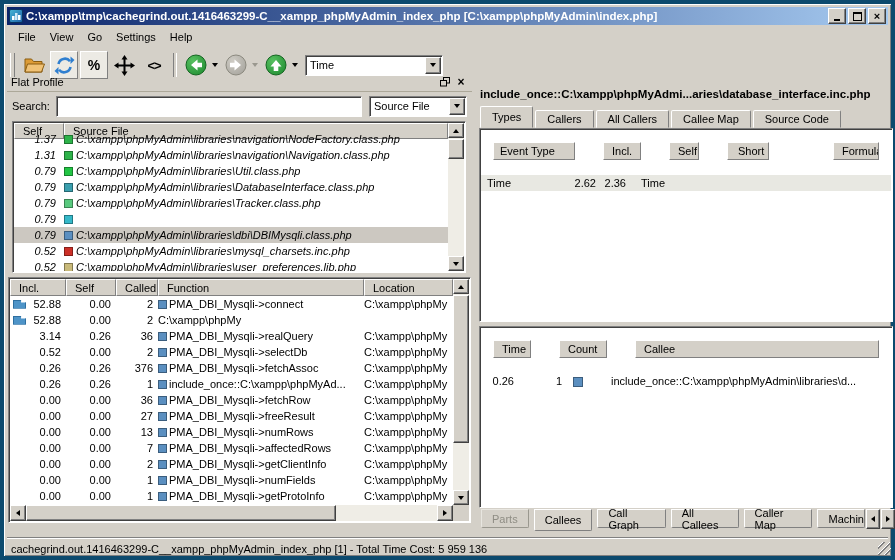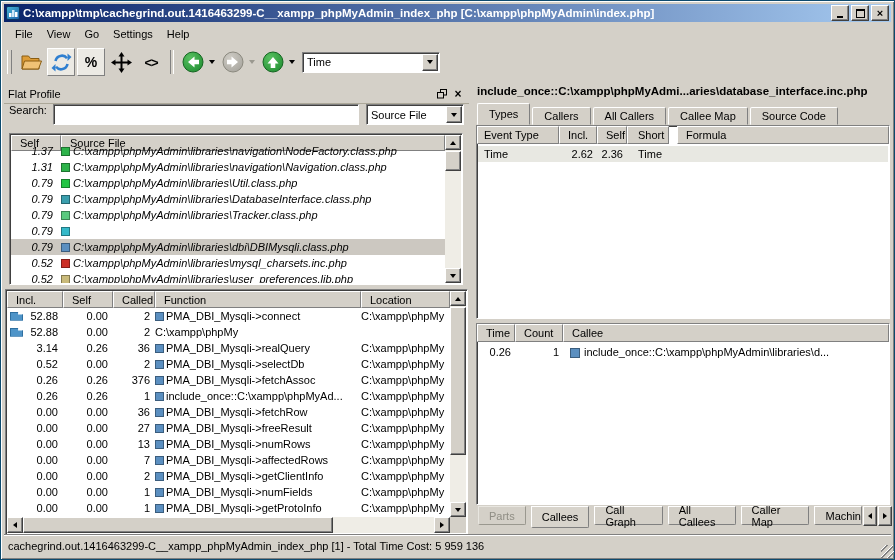--- a/index.html
+++ b/index.html
@@ -1,18 +1,18 @@
 <!DOCTYPE html>
 <html><head>
 <meta charset="utf-8">
 <style>
   html,body{margin:0;padding:0;}
   body{width:895px;height:560px;font-family:"Liberation Sans",sans-serif;font-size:11px;color:#000;background:#d4d0c8;overflow:hidden;}
   .window{position:absolute;left:0;top:0;width:895px;height:560px;background:#d4d0c8;
-    border:1px solid #0c4a6e;box-shadow:inset 1px 1px 0 #fff, inset -1px -1px 0 #808080;box-sizing:border-box;}
+    border:4px solid #0c4a6e;box-shadow:inset 1px 1px 0 #fff, inset -1px -1px 0 #808080;box-sizing:border-box;}
   
   .raised{border:1px solid;border-color:#fff #404040 #404040 #fff;box-shadow:inset -1px -1px 0 #808080;background:#d4d0c8;}
   .sunkenbox{background:#fff;border:1px solid;border-color:#808080 #fff #fff #808080;box-shadow:inset 1px 1px 0 #404040;box-sizing:border-box;}
   .hcell{background:#d4d0c8;border:1px solid;border-color:#fff #808080 #808080 #fff;box-sizing:border-box;
     display:flex;align-items:center;padding:0 4px 0 8px;white-space:nowrap;overflow:hidden;}
   
   .titlebar{position:absolute;left:3px;top:3px;right:3px;height:18px;display:flex;align-items:center;
     background:linear-gradient(to right,#0a246a,#a6caf0);padding:0 2px;box-sizing:border-box;}
   .titlebar .ttl{color:#fff;font-weight:bold;font-size:11.5px;margin-left:3px;flex:1;white-space:nowrap;overflow:hidden;}
   .winbtn{width:16px;height:14px;margin-left:2px;display:flex;align-items:center;justify-content:center;font-size:10px;line-height:10px;}
@@ -34,25 +34,25 @@
   .tri-up-s{border-left:3.5px solid transparent;border-right:3.5px solid transparent;border-bottom:4px solid #000;}
   .tri-left-s{border-top:3.5px solid transparent;border-bottom:3.5px solid transparent;border-right:4px solid #000;}
   .tri-right-s{border-top:3.5px solid transparent;border-bottom:3.5px solid transparent;border-left:4px solid #000;}
   .pct{font-weight:bold;font-size:14px;}
   .ang{font-weight:bold;font-size:13px;letter-spacing:-1px;}
   .combo{height:21px;display:flex;align-items:center;background:#fff;border:1px solid;border-color:#808080 #fff #fff #808080;box-shadow:inset 1px 1px 0 #404040;box-sizing:border-box;}
   .combo .cval{flex:1;padding:0 4px;white-space:nowrap;overflow:hidden;}
   .combo .cbtn{width:16px;height:17px;margin:1px;display:flex;align-items:center;justify-content:center;
     background:#d4d0c8;border:1px solid;border-color:#fff #404040 #404040 #fff;box-shadow:inset -1px -1px 0 #808080;box-sizing:border-box;}
   
-  .left-panel{position:absolute;left:3px;top:84px;width:465px;height:450px;}
+  .left-panel{position:absolute;left:3px;top:69px;width:465px;height:450px;}
   .panel-head{height:18px;display:flex;align-items:center;padding:0 4px;border-bottom:1px solid #aca899;}
   .panel-head .ph-title{flex:1;}
   .ph-ic{width:14px;height:14px;display:flex;align-items:center;justify-content:center;margin-left:2px;}
-  .search-row{height:28px;display:flex;}
+  .search-row{height:28px;display:flex;align-items:center;}
   .search-row .lab{width:44px;padding-left:5px;}
   .field{background:#fff;border:1px solid;border-color:#808080 #fff #fff #808080;box-shadow:inset 1px 1px 0 #404040;box-sizing:border-box;height:21px;}
   input.field{font-family:"Liberation Sans",sans-serif;font-size:11px;padding:0 3px;outline:none;}
   
   .filebox{position:absolute;left:5px;top:48px;width:454px;height:152px;}
   .fbody{position:absolute;left:1px;top:1px;right:17px;bottom:1px;overflow:hidden;background:#fff;}
   .fhead{display:flex;height:16px;}
   .fh-self{width:50px;}
   .fh-file{flex:1;}
   .frow{display:flex;height:16px;align-items:center;white-space:nowrap;}
@@ -86,30 +86,30 @@
   
   .splitter{position:absolute;left:468px;top:80px;width:4px;height:450px;background:#d4d0c8;}
   
   .right-panel{position:absolute;left:472px;top:80px;width:421px;height:450px;}
   .detail-title{height:20px;font-weight:bold;font-size:11.5px;padding:4px 0 0 4px;white-space:nowrap;overflow:hidden;box-sizing:border-box;}
   .tabrow{position:absolute;left:4px;top:22px;right:2px;height:22px;display:flex;align-items:flex-end;}
   .ttab{height:18px;padding:0 11px;display:flex;align-items:center;margin-right:2px;box-sizing:border-box;
     background:#d4d0c8;border:1px solid;border-color:#fff #808080 transparent #fff;border-radius:2px 2px 0 0;}
   .ttab.active{height:22px;z-index:2;border-color:#fff #808080 #d4d0c8 #fff;}
   .typesbox{position:absolute;left:3px;top:44px;width:414px;height:194px;}
-  .thead{display:flex;height:20px;padding:0;}
+  .thead{display:flex;height:20px;padding:13px;gap:28px;}
   .thead .hcell{height:18px;}
   .trow{display:flex;height:16px;align-items:center;margin:0 1px;white-space:nowrap;}
   .trow.hl{background:#e8e8e2;}
   .t-event{width:82px;flex:none;padding-left:6px;box-sizing:border-box;}
   .t-incl{width:38px;flex:none;} .t-self{width:30px;flex:none;} .t-short{width:42px;flex:none;padding-left:10px;box-sizing:border-box;}
   .t-gap{width:8px;flex:none;} .t-formula{flex:1;}
   .calleesbox{position:absolute;left:3px;top:242px;width:414px;height:182px;}
   .k-time{width:38px;flex:none;} .k-count{width:48px;flex:none;} .k-callee{flex:1;}
-  .k-cell-callee{display:flex;align-items:flex-end;overflow:hidden;padding-left:4px;}
+  .k-cell-callee{display:flex;align-items:flex-end;overflow:hidden;padding-left:4px;gap:24px;}
   .k-cell-callee .fsq{width:10px;height:10px;margin:0 4px 0 2px;}
   .btabrow{position:absolute;left:5px;bottom:2px;right:2px;height:23px;display:flex;align-items:flex-start;}
   .btab{height:19px;padding:0 10px;display:flex;align-items:center;margin-right:5px;box-sizing:border-box;
     background:#d4d0c8;border:1px solid;border-color:#fff #808080 #808080 #fff;border-radius:0 0 2px 2px;}
   .btab.active{height:22px;background:#d8d4cc;}
   .btab.disabled{color:#8f8d84;border-color:#e8e6e0 #9a988f #9a988f #e8e6e0;}
   .btab.clip{overflow:hidden;padding-right:2px;margin-right:0;}
   .tabscroll{width:14px;height:20px;display:flex;align-items:center;justify-content:center;box-sizing:border-box;
     background:#d4d0c8;border:1px solid;border-color:#fff #404040 #404040 #fff;box-shadow:inset -1px -1px 0 #808080;margin-left:1px;flex:none;}
   

